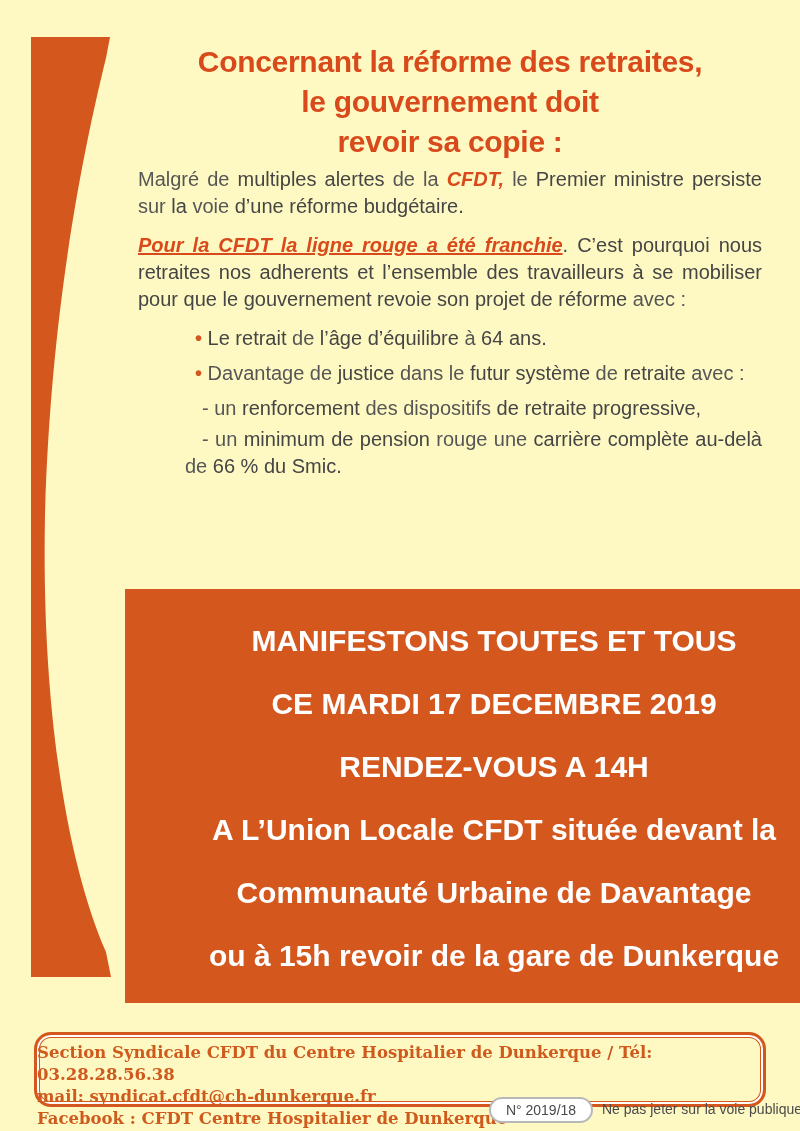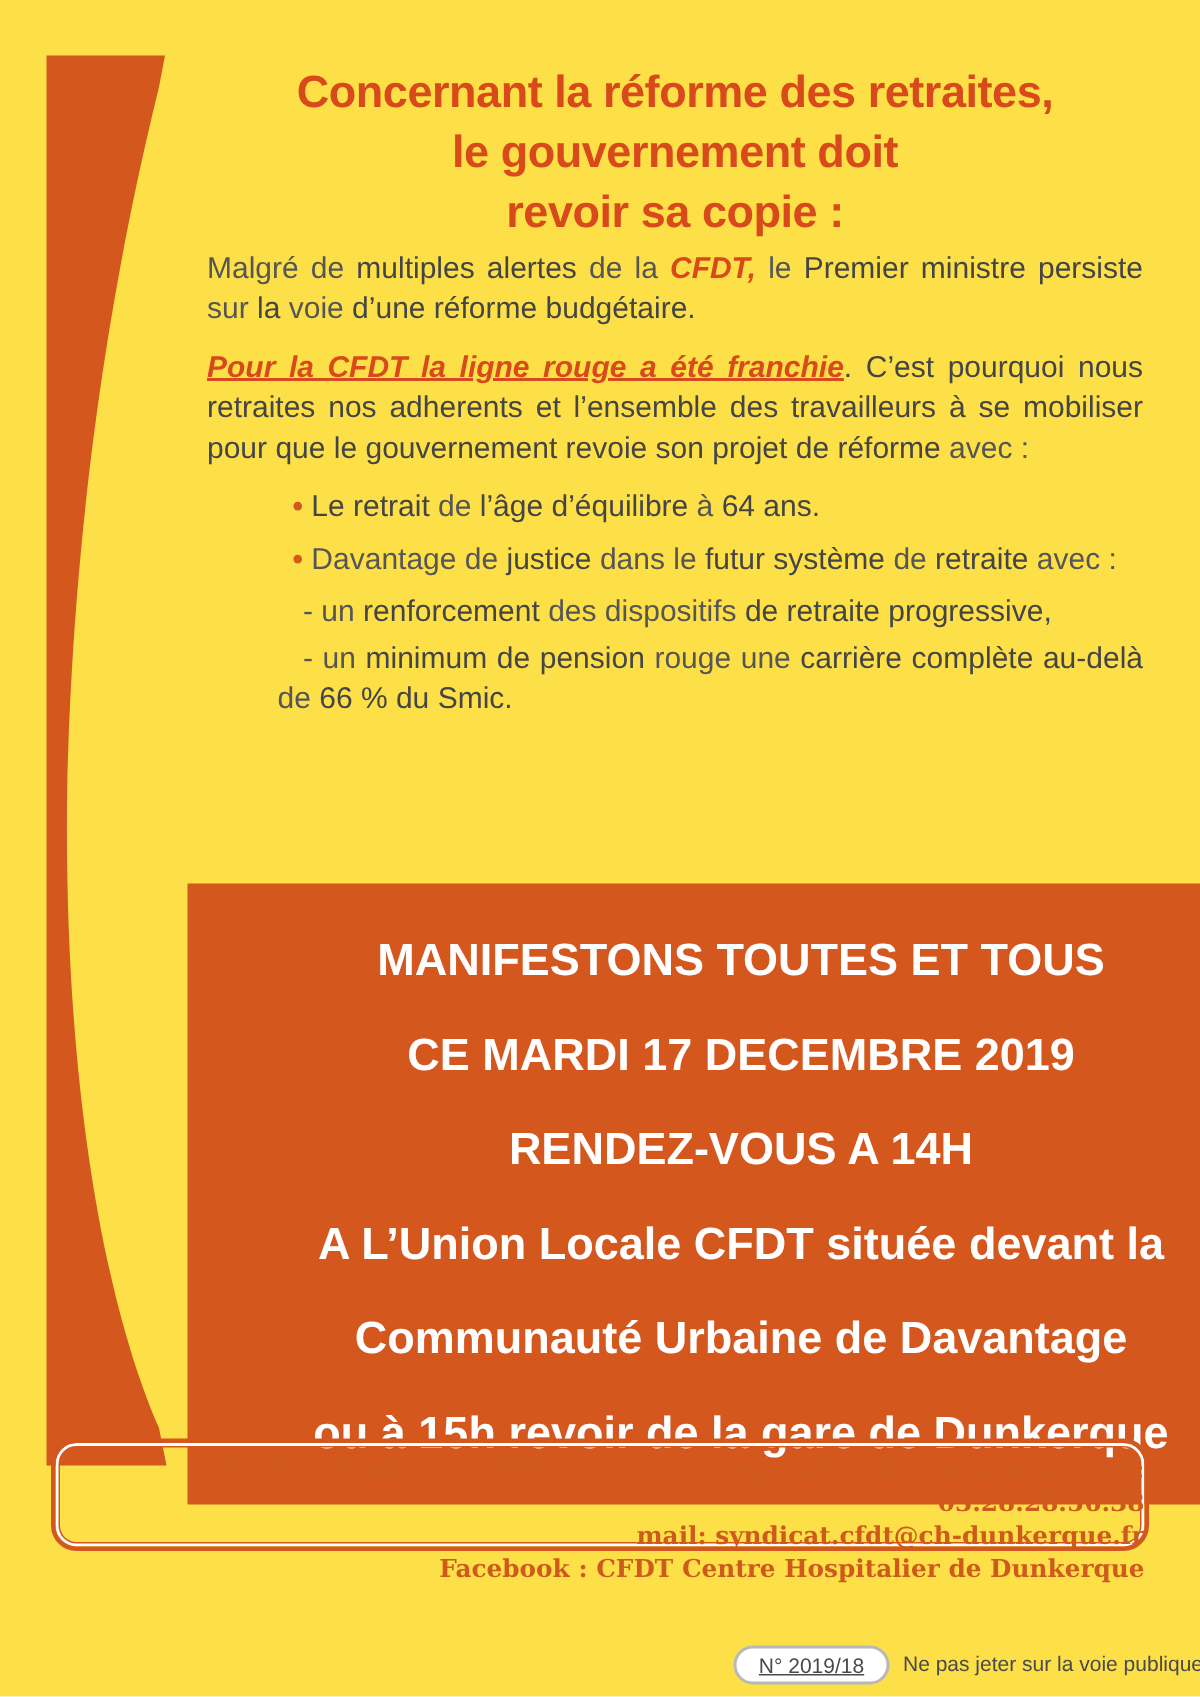--- a/index.html
+++ b/index.html
@@ -7,21 +7,21 @@
     --heading-orange:#d8491b;
     --text:#565656;
     --bold-text:#454545;
     --banner-text:#ffffff;
     --contact-orange:#cf5a1d;
     --notice-gray:#4a4a4a;
     --box-border-gray:#b8b8b8;
   }
   html,body{margin:0;padding:0;background:#ffffff;}
   .page{
-    position:relative;width:800px;height:1131px;background:#fde047;overflow:hidden;
+    position:relative;width:800px;height:1131px;background:#fef9c3;overflow:hidden;
     font-family:"Liberation Sans","DejaVu Sans",sans-serif;
   }
   .swoosh{position:absolute;left:0;top:0;width:160px;height:1000px;}
   .content{position:absolute;left:138px;top:42px;width:624px;}
   .title{
     margin:0 0 4px 0;text-align:center;
     font-size:30px;line-height:40px;font-weight:700;color:var(--heading-orange);
     letter-spacing:-0.3px;
   }
   .para,.bullet,.sub-item{
@@ -38,34 +38,34 @@
   .banner{
     position:absolute;left:125px;top:589px;width:738px;height:414px;
     background:var(--orange);color:var(--banner-text);
     text-align:center;padding-top:0;box-sizing:border-box;
   }
   .banner-line{
     font-size:30px;line-height:63px;font-weight:700;white-space:nowrap;
   }
   .banner-inner{padding-top:20px;}
   .contact-box{
-    position:absolute;left:34px;top:959px;width:732px;height:75px;box-sizing:border-box;
+    position:absolute;left:34px;top:1032px;width:732px;height:75px;box-sizing:border-box;
     border:3px solid var(--orange);border-radius:17px;
-    text-align:right;padding-top:7px;
+    text-align:left;padding-top:7px;
     box-shadow:inset 0 0 0 2px #ffffff, inset 0 0 0 3px var(--orange);
   }
   .contact-line{
     font-family:"DejaVu Serif","Liberation Serif",serif;
     font-size:16.5px;line-height:22px;font-weight:700;color:var(--contact-orange);
   }
   .doc-number-box{
     position:absolute;left:489px;top:1097px;width:104px;height:26px;box-sizing:border-box;
     border:2px solid var(--box-border-gray);border-radius:13px;
     display:flex;align-items:center;justify-content:center;
-    font-size:14px;color:var(--notice-gray);background:#ffffff;text-decoration:underline;
+    font-size:14px;color:var(--notice-gray);background:#ffffff;
   }
   .notice{
     position:absolute;left:602px;top:1101px;
     font-size:14px;color:var(--notice-gray);white-space:nowrap;
   }
 </style>
 </head>
 <body>
 
 <div class="page">

